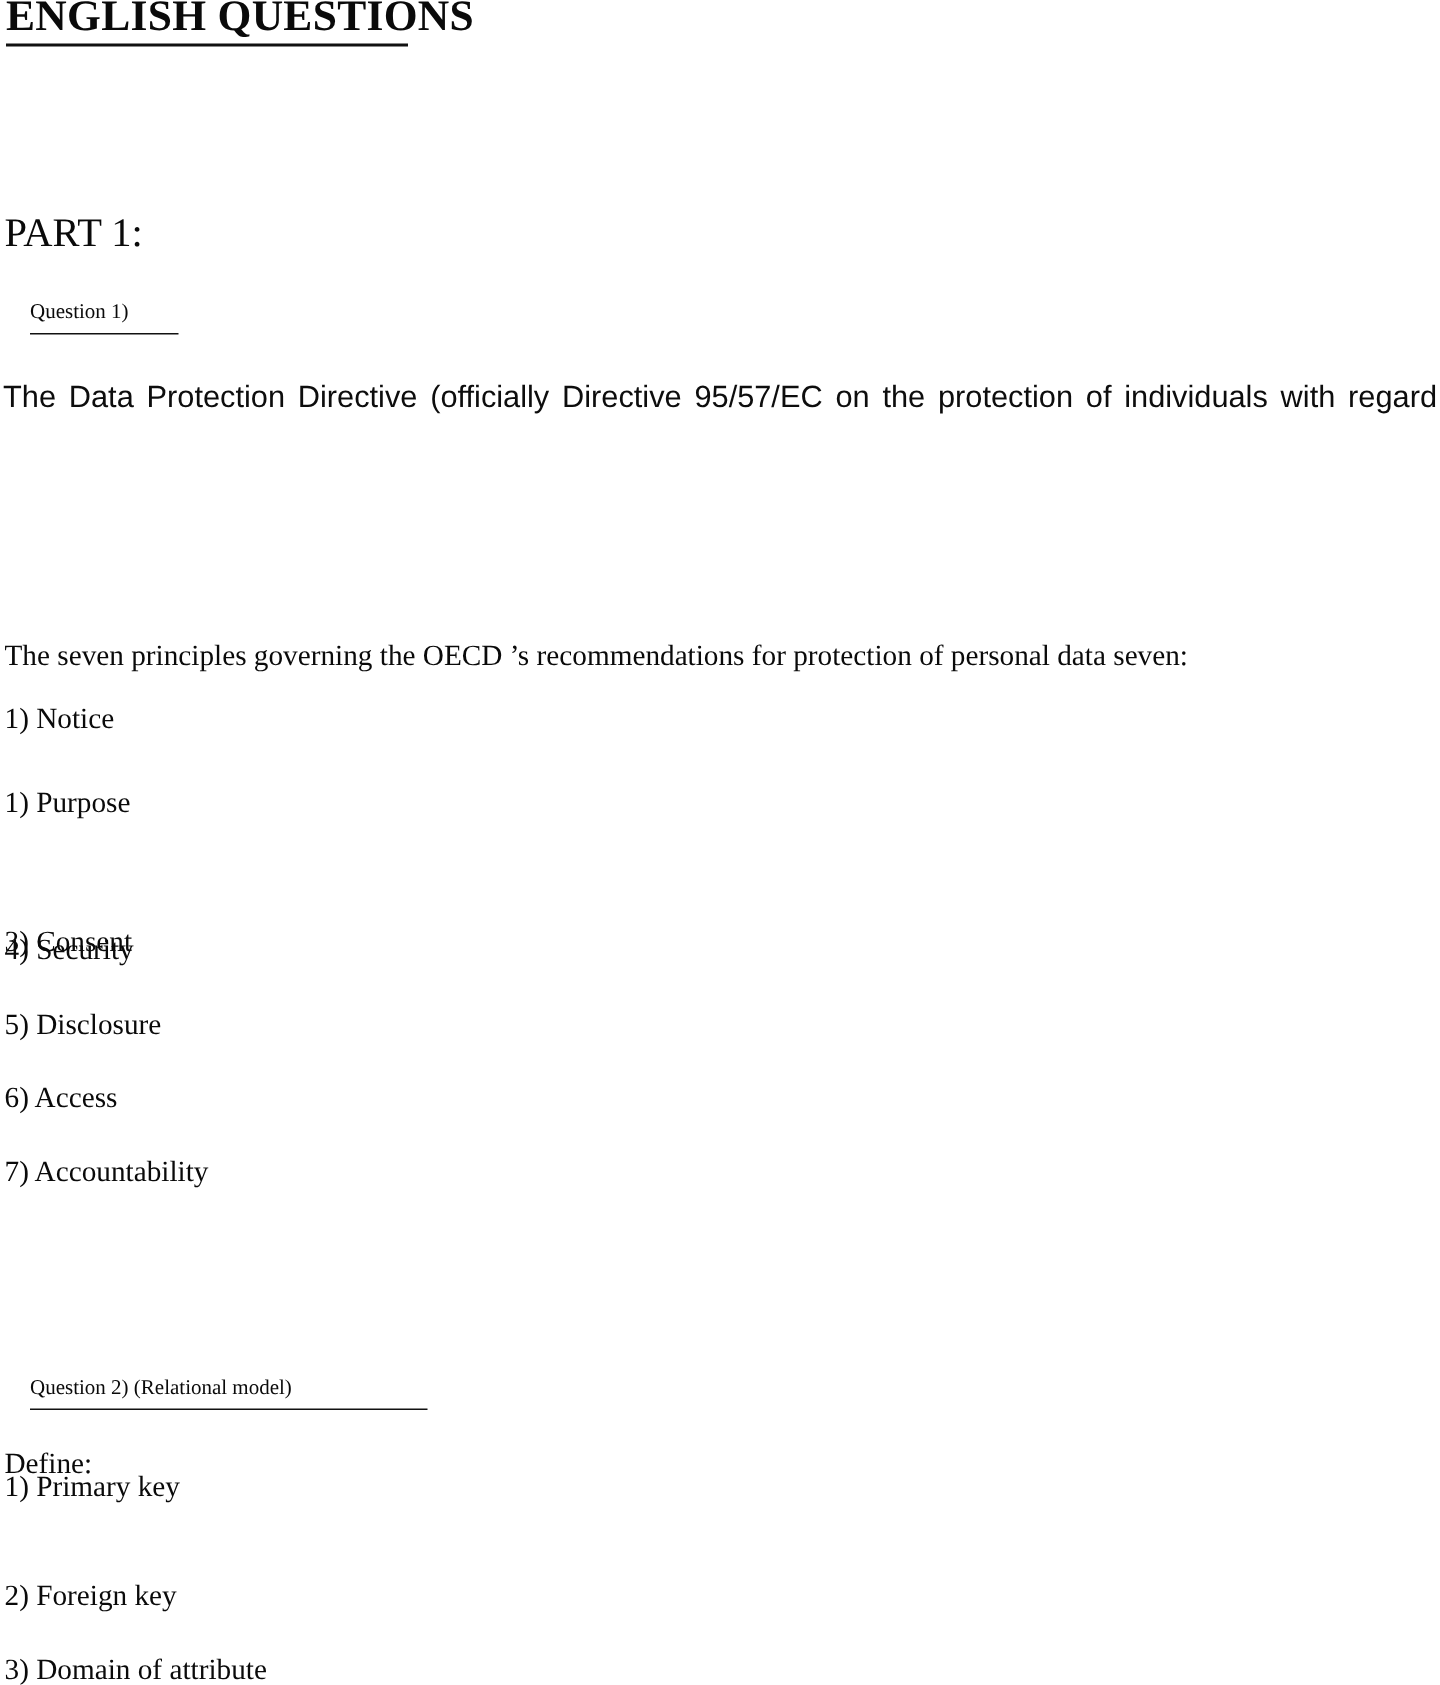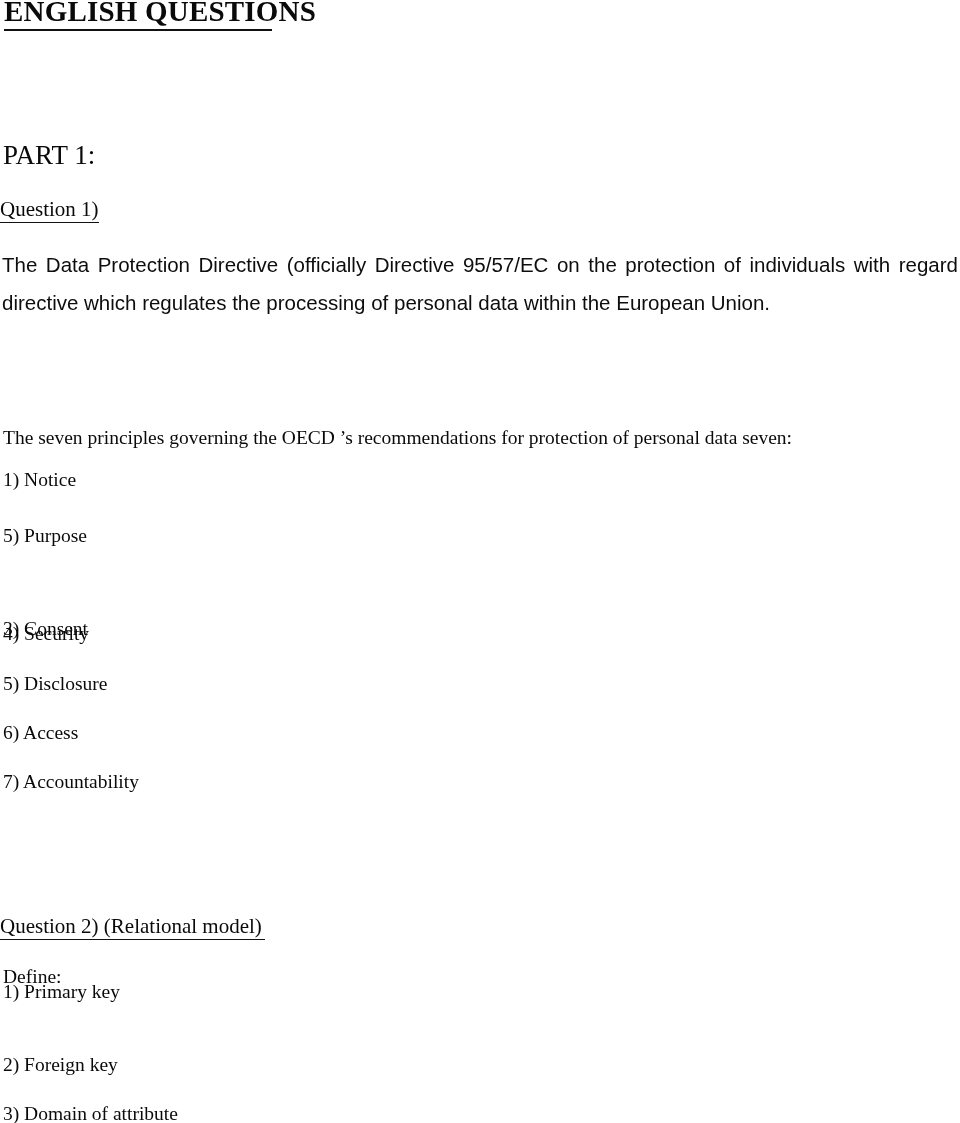--- a/index.html
+++ b/index.html
@@ -49,22 +49,22 @@
     left: 3px;
     top: 139px;
     font-size: 27px;
     line-height: 32px;
     white-space: nowrap;
   }
 
   
   .question-heading {
     position: absolute;
-    left: 0;
-    font-size: 21px;
+    left: 20px;
+    font-size: 14px;
     line-height: 26px;
     white-space: nowrap;
   }
   .question-heading .q-underline {
     display: block;
     height: 1px;
     background: #111;
     margin-top: 0px;
   }
   #q1 { top: 196px; }
@@ -131,27 +131,26 @@
 
   <div class="part-heading">PART 1:</div>
 
   <div class="question-heading" id="q1">
     <span>Question 1)</span>
     <span class="q-underline"></span>
   </div>
 
   <div class="body-paragraph">
     <span class="jline">The Data Protection Directive (officially Directive 95/57/EC on the protection of individuals with regard</span>
-    <span class="lastline">directive which regulates the processing of personal data within the European Union.</span>
   </div>
 
   <div class="serif-line" id="oecd-intro">The seven principles governing the OECD ’s recommendations for protection of personal data seven:</div>
 
   <div class="list-item" style="top:467px;">1) Notice</div>
-  <div class="list-item" style="top:523px;">5) Purpose</div>
+  <div class="list-item" style="top:523px;">1) Purpose</div>
   <div class="list-item" style="top:572px;margin-top:44px;">3) Consent</div>
   <div class="list-item" style="top:621px;">4) Security</div>
   <div class="list-item" style="top:671px;">5) Disclosure</div>
   <div class="list-item" style="top:720px;">6) Access</div>
   <div class="list-item" style="top:769px;">7) Accountability</div>
 
 
   <div class="question-heading" id="q2">
     <span>Question 2) (Relational model)</span>
     <span class="q-underline"></span>

